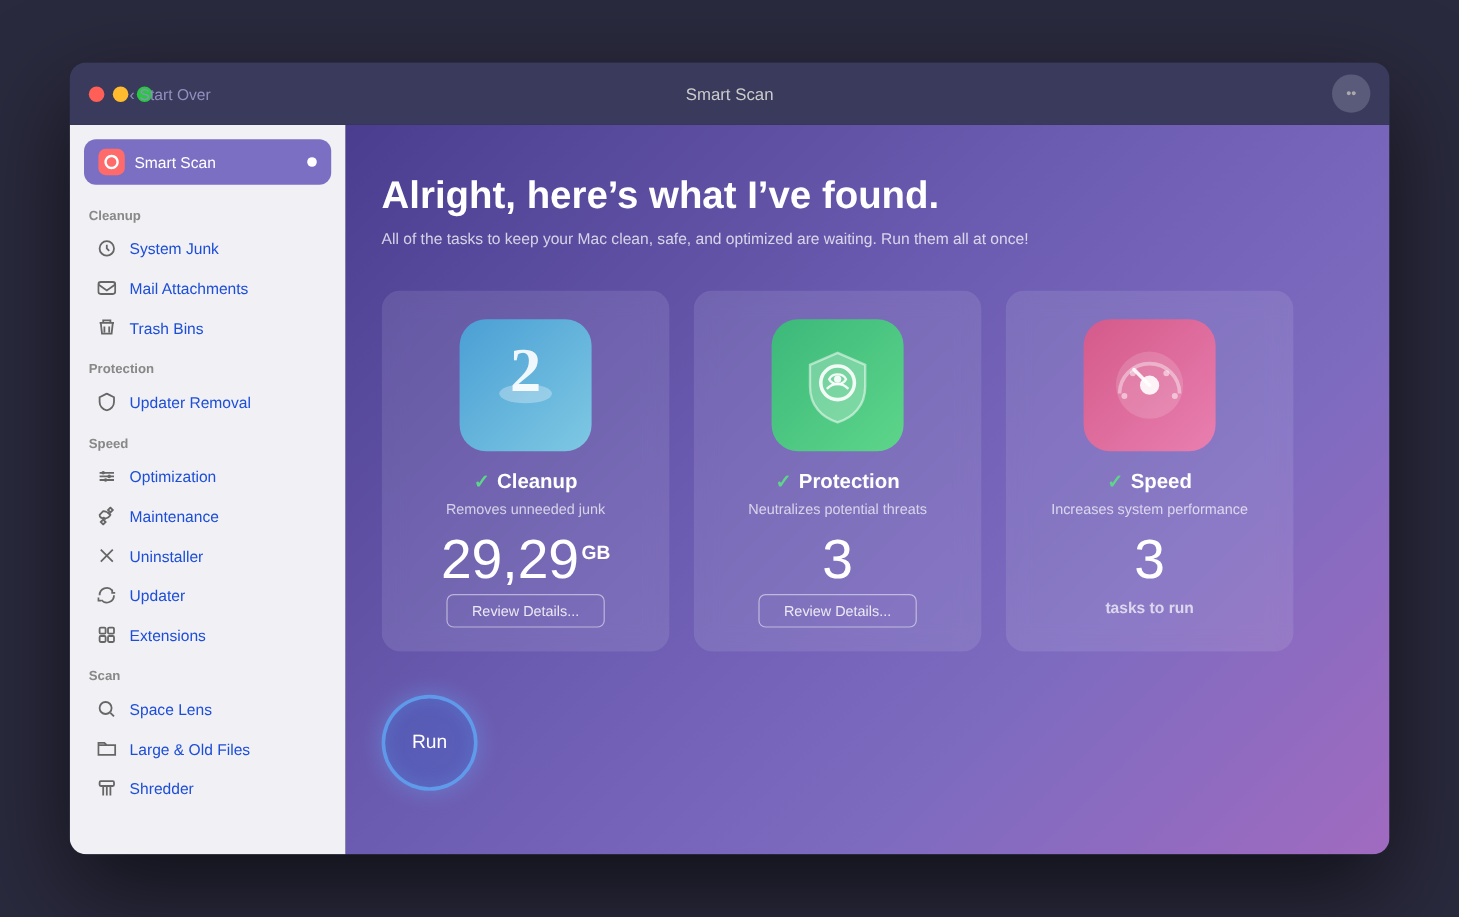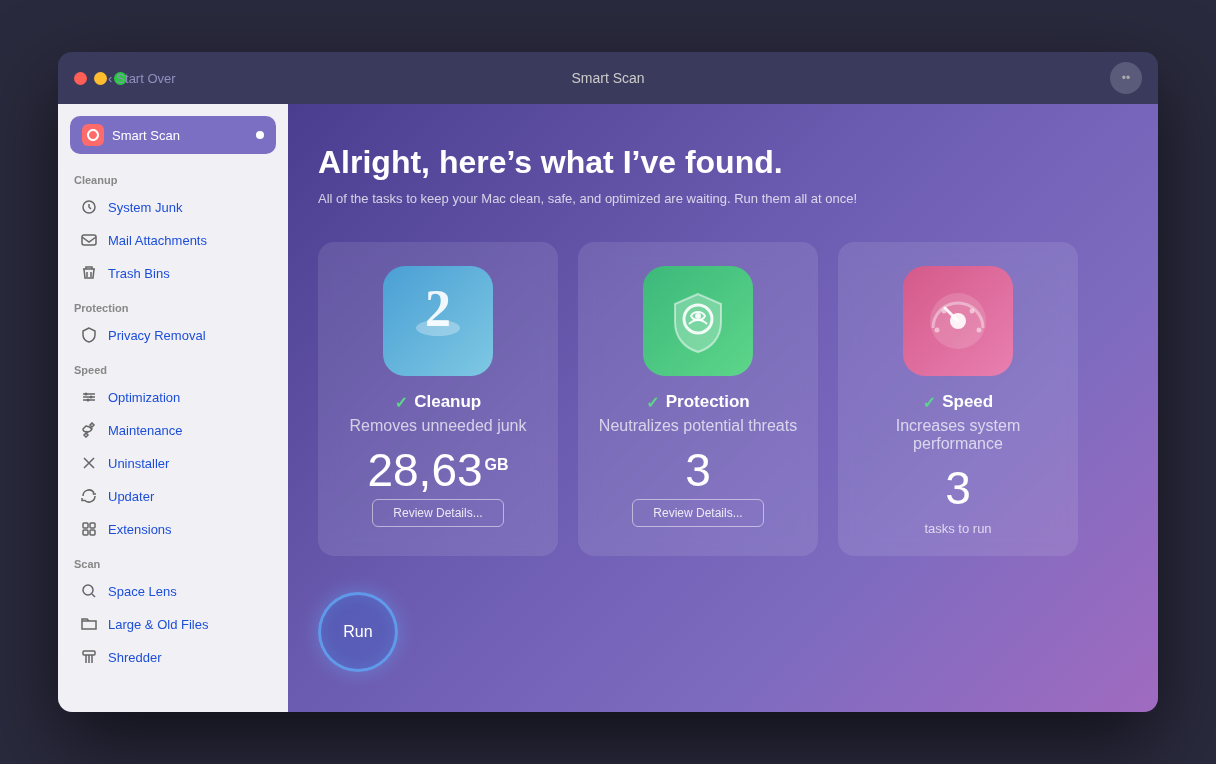--- a/index.html
+++ b/index.html
@@ -208,21 +208,21 @@
       font-size: 17px;
       font-weight: 600;
       color: white;
       margin-bottom: 5px;
     }
     .card-check {
       color: #5dd68a;
       font-size: 16px;
     }
     .card-desc {
-      font-size: 16px;
+      font-size: 12px;
       color: rgba(255,255,255,0.7);
       margin-bottom: 12px;
       text-align: center;
     }
     .card-value {
       font-size: 46px;
       font-weight: 300;
       color: white;
       line-height: 1;
       margin-bottom: 2px;
@@ -230,20 +230,21 @@
     .card-value-unit {
       font-size: 16px;
       font-weight: 700;
       vertical-align: super;
       margin-left: 2px;
     }
     .card-tasks {
       font-size: 13px;
       color: rgba(255,255,255,0.7);
       margin-top: 8px;
+      font-weight: bold;
     }
     .review-btn {
       background: transparent;
       border: 1.5px solid rgba(255,255,255,0.5);
       border-radius: 6px;
       color: rgba(255,255,255,0.85);
       padding: 6px 20px;
       font-size: 12px;
       cursor: pointer;
       margin-top: 4px;
@@ -329,21 +330,21 @@
         <span>Trash Bins</span>
       </div>
 
       <div class="sidebar-category">Protection</div>
       <div class="sidebar-item">
         <div class="item-icon">
           <svg width="16" height="16" viewBox="0 0 16 16" fill="none" stroke="#666" stroke-width="1.5">
             <path d="M8 1L2 4v4c0 3.3 2.5 6.4 6 7 3.5-.6 6-3.7 6-7V4L8 1z"></path>
           </svg>
         </div>
-        <span>Privacy Removal</span>
+        <span>Updater Removal</span>
       </div>
 
       <div class="sidebar-category">Speed</div>
       <div class="sidebar-item">
         <div class="item-icon">
           <svg width="16" height="16" viewBox="0 0 16 16" fill="none" stroke="#666" stroke-width="1.5">
             <line x1="2" y1="5" x2="14" y2="5"></line>
               <line x1="2" y1="8" x2="14" y2="8"></line>
               <line x1="2" y1="11" x2="14" y2="11"></line>
             <circle cx="5" cy="5" r="1.5" fill="#666" stroke="none"></circle>
@@ -435,21 +436,21 @@
               <ellipse cx="35" cy="42" rx="22" ry="8" fill="rgba(255,255,255,0.3)"></ellipse>
               <text x="35" y="40" text-anchor="middle" font-size="52" font-weight="bold" fill="rgba(255,255,255,0.9)" font-family="Georgia, serif">2</text>
             </svg>
           </div>
           <div class="card-label">
             <span class="card-check">✓</span>
             <span>Cleanup</span>
           </div>
           <div class="card-desc">Removes unneeded junk</div>
           <div class="card-value">
-            <span>28,63</span><span class="card-value-unit">GB</span>
+            <span>29,29</span><span class="card-value-unit">GB</span>
           </div>
           <button class="review-btn">Review Details...</button>
         </div>
 
         <div class="card">
           <div class="card-icon card-icon-protection">
             <svg width="70" height="70" viewBox="0 0 70 70" fill="none">
               <path d="M35 8L12 18v18c0 16 10 26 23 30 13-4 23-14 23-30V18L35 8z" fill="rgba(255,255,255,0.25)"></path>
               <path d="M35 8L12 18v18c0 16 10 26 23 30 13-4 23-14 23-30V18L35 8z" stroke="rgba(255,255,255,0.5)" stroke-width="2"></path>
               <circle cx="35" cy="33" r="14" stroke="rgba(255,255,255,0.9)" stroke-width="3" fill="none"></circle>

